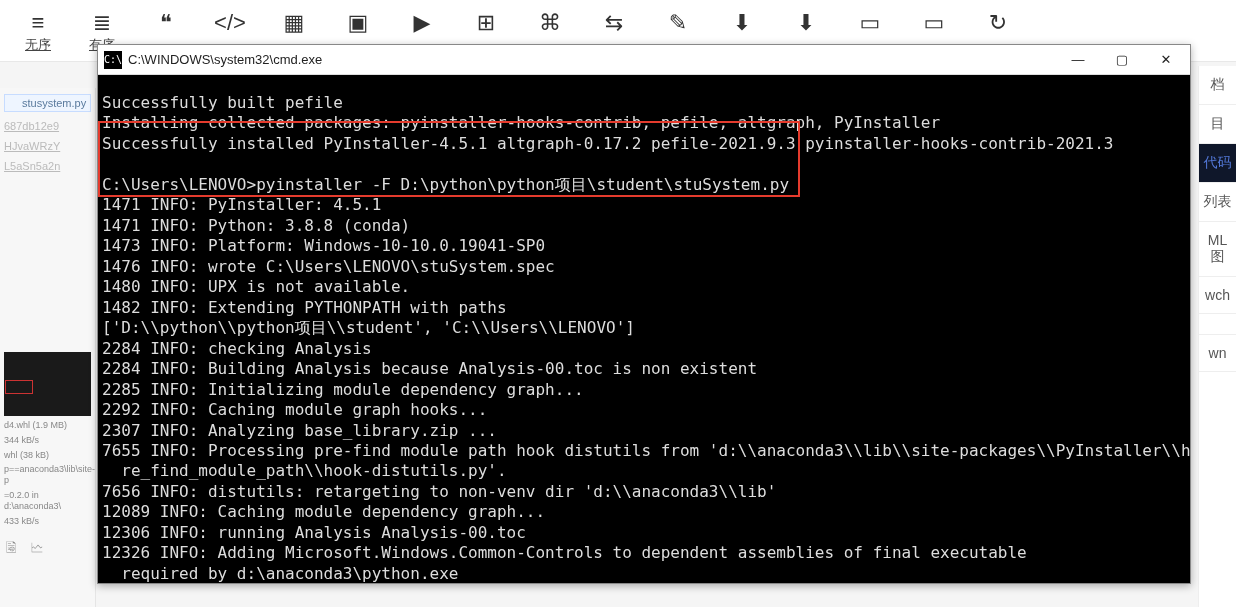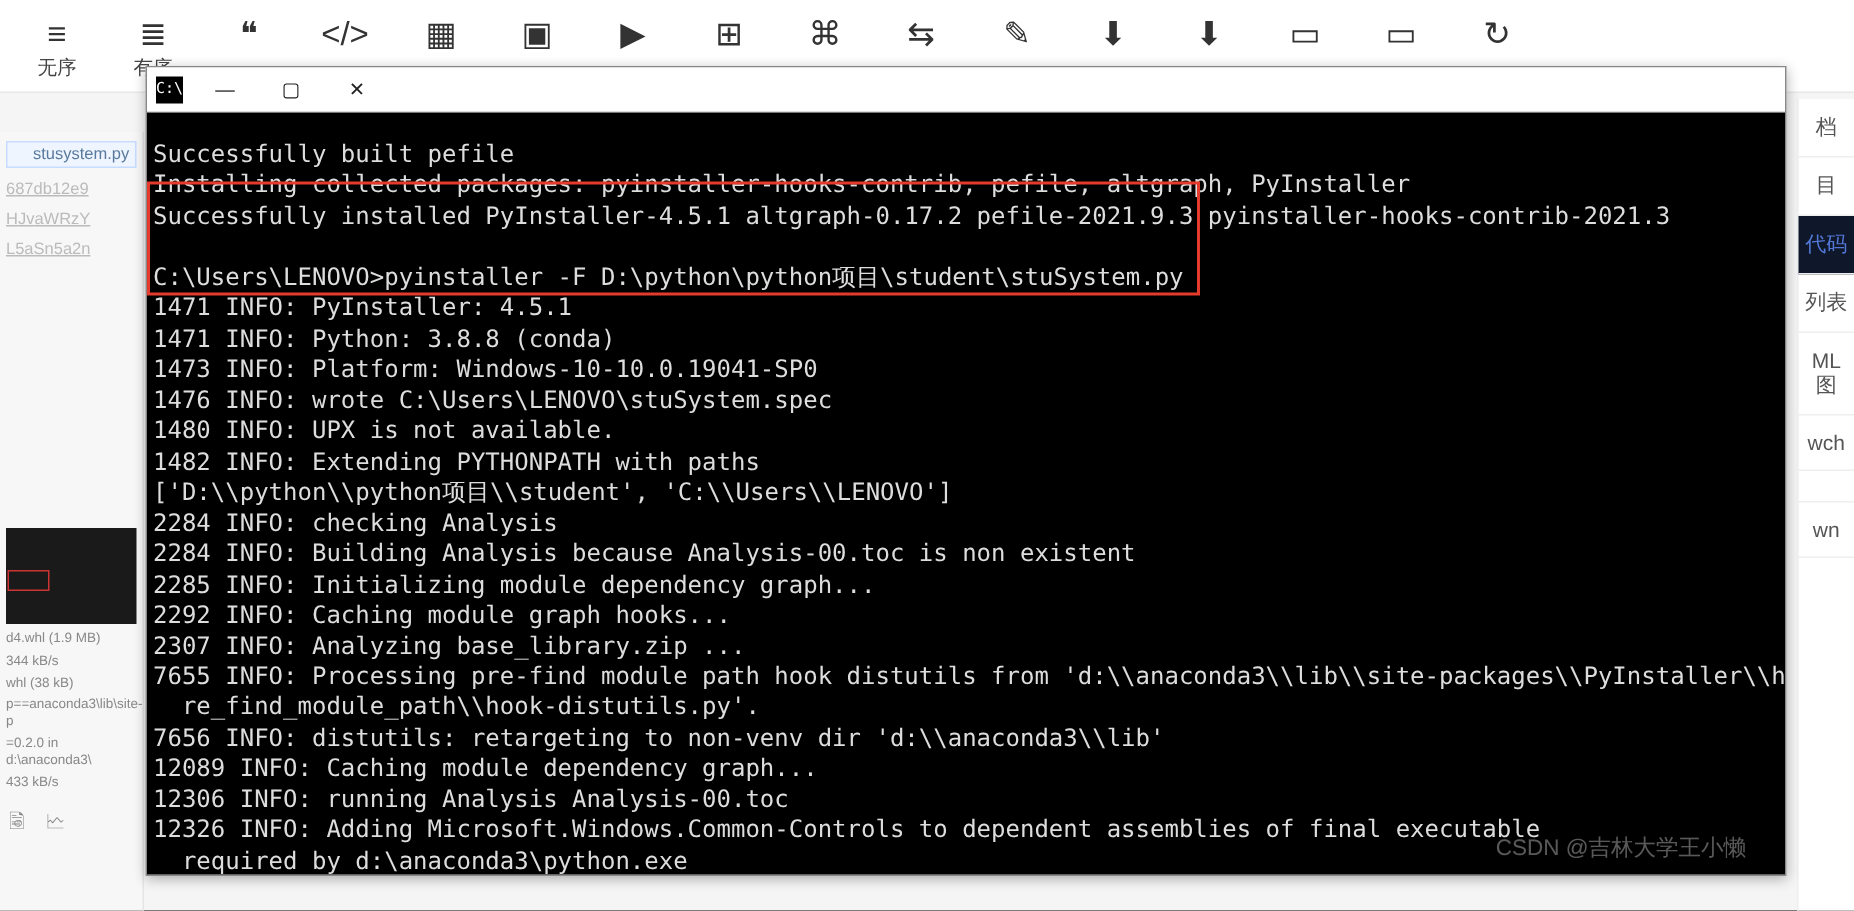--- a/index.html
+++ b/index.html
@@ -16,21 +16,21 @@
     background: #fff; border-bottom: 1px solid #e8e8e8;
     display: flex; align-items: flex-start; padding: 6px 10px 0;
     gap: 8px;
   }
   .tool {
     display: flex; flex-direction: column; align-items: center;
     width: 56px; padding: 4px 0; color: #444; font-size: 12px;
     cursor: pointer; border-radius: 4px;
   }
   .tool .ico { font-size: 22px; height: 26px; line-height: 26px; color: #333; }
-  .tool .lbl { font-size: 13px; color: #444; white-space: nowrap; }
+  .tool .lbl { font-size: 13px; color: #444; white-space: nowrap; text-decoration: underline; }
 
   
   .leftstrip {
     position: absolute; left: 0; top: 88px; width: 96px; bottom: 0;
     background: #f7f7f7; border-right: 1px solid #e5e5e5;
     font-size: 11px; color: #888;
     padding: 6px 4px;
   }
   .leftstrip .file-chip {
     background: #eef5ff; border: 1px solid #c7dcff;
@@ -194,20 +194,21 @@
     <div>列表</div>
     <div>ML图</div>
     <div>wch</div>
     <div></div>
     <div>wn</div>
   </div>
 
 <div class="window">
   <div class="titlebar">
     <span class="cmd-ico">C:\</span>
+    <span class="title">C:\WINDOWS\system32\cmd.exe</span>
     <div class="winbtns">
       <div class="winbtn">—</div>
       <div class="winbtn">▢</div>
       <div class="winbtn close">✕</div>
     </div>
   </div>
   <pre class="term" id="term">Successfully built pefile
 Installing collected packages: pyinstaller-hooks-contrib, pefile, altgraph, PyInstaller
 Successfully installed PyInstaller-4.5.1 altgraph-0.17.2 pefile-2021.9.3 pyinstaller-hooks-contrib-2021.3
 
@@ -228,14 +229,14 @@
   re_find_module_path\\hook-distutils.py'.
 7656 INFO: distutils: retargeting to non-venv dir 'd:\\anaconda3\\lib'
 12089 INFO: Caching module dependency graph...
 12306 INFO: running Analysis Analysis-00.toc
 12326 INFO: Adding Microsoft.Windows.Common-Controls to dependent assemblies of final executable
   required by d:\anaconda3\python.exe
  12632 INFO: Analyzing D:\python\python项目\student\stuSystem.py
  12637 INFO: Processing module hooks...
  12638 INFO: Loading module hook 'hook-difflib.py' from 'd:\\anaconda3\\lib\\site-packages\\PyInstaller\\hooks'...
  12640 INFO: Loading module hook 'hook-distutils.py' from 'd:\\anaconda3\\lib\\site-packages\\PyInstaller\\hooks'...
- 12641 INFO: Loading module hook 'hook-distutils.util.py' from 'd:\\anaconda3\\lib\\site-packages\\PyInstaller\\hooks'...<div class="redbox"></div><div class="watermark">CSDN @吉林大学王小懒</div></pre>
+ 12641 INFO: Loading module hook 'hook-distutils.util.py' from 'd:\\anaconda3\\lib\\site-packages\\PyInstaller\\hooks'...<div class="redbox"></div></pre>
 </div>
 
 </body></html>

